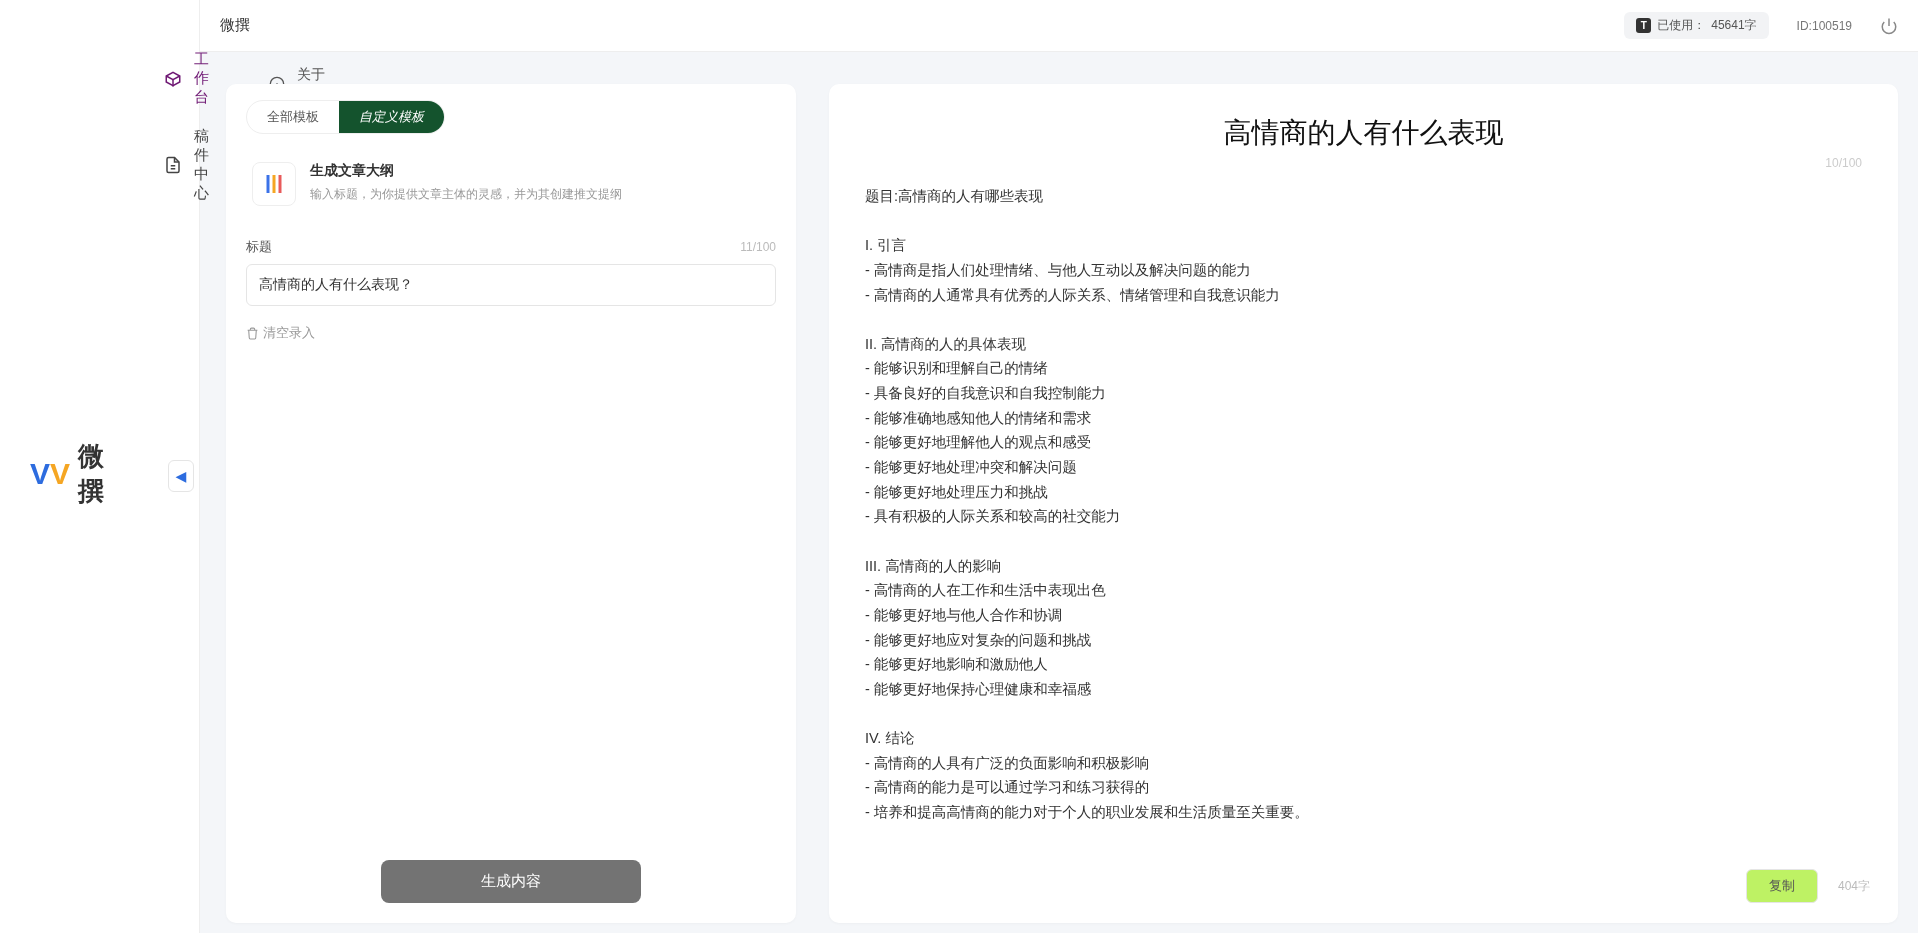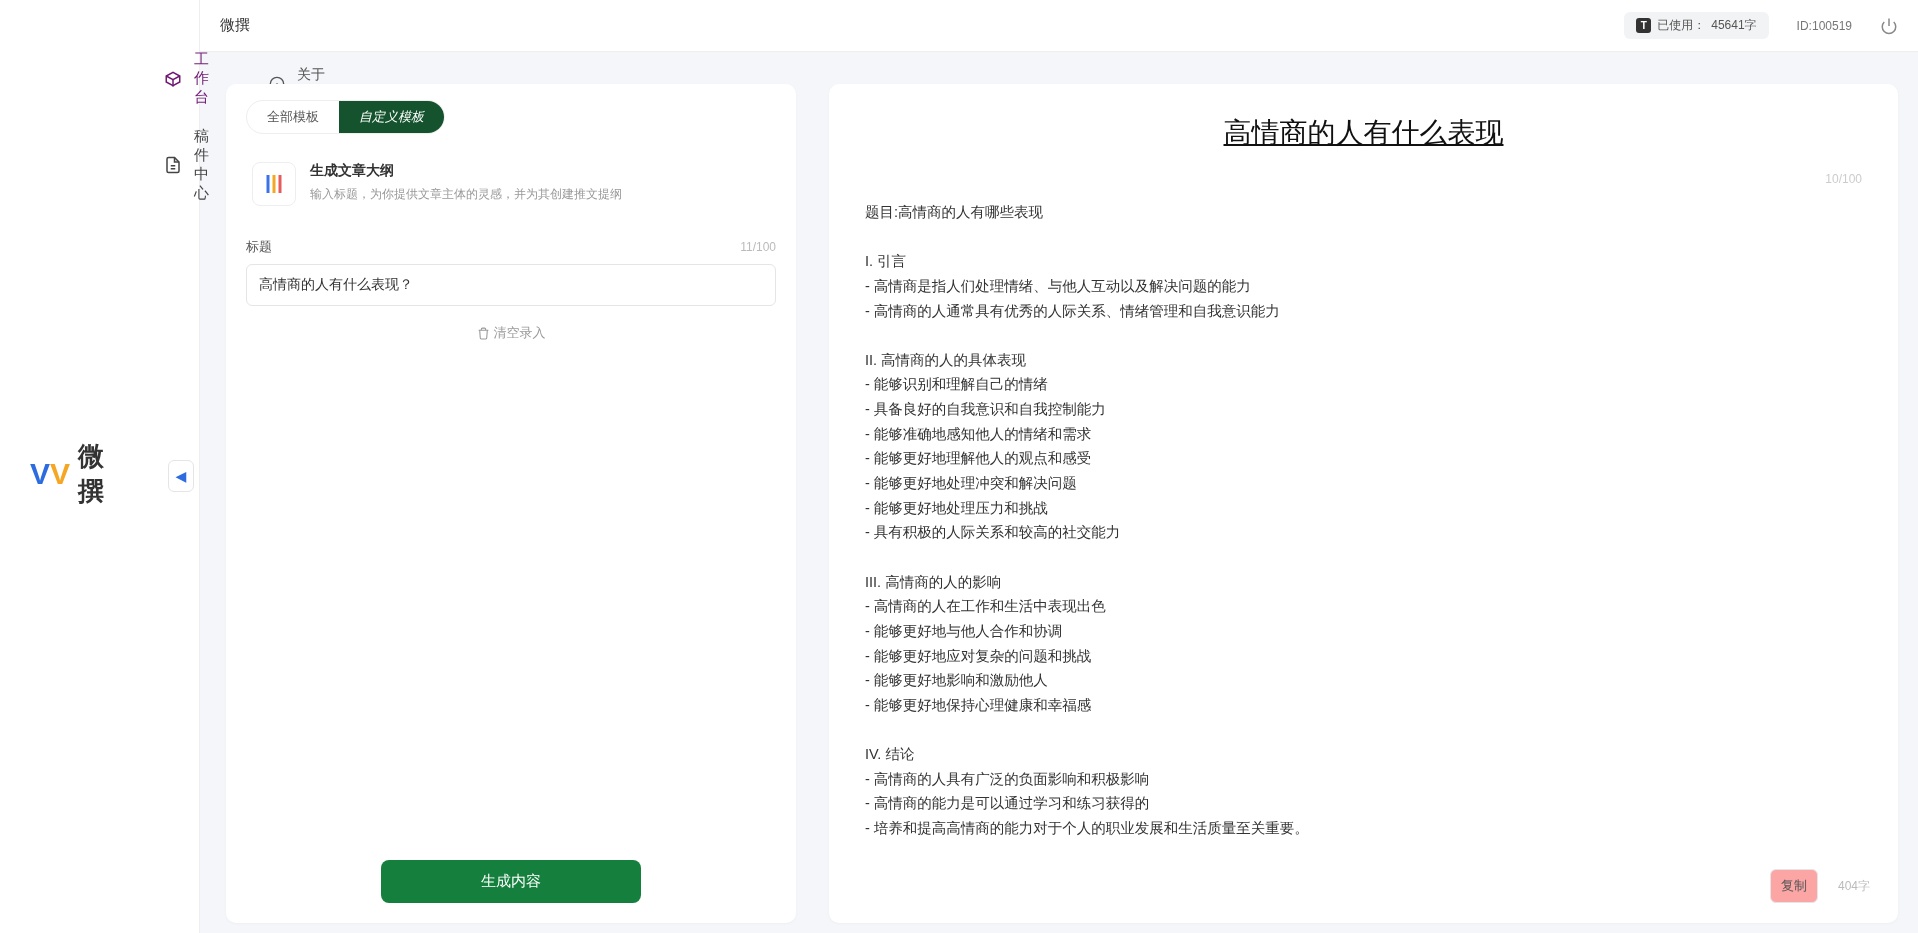--- a/index.html
+++ b/index.html
@@ -200,46 +200,45 @@
     color: #333;
     outline: none;
   }
   .clear-row {
     text-align: center;
     margin-top: 18px;
     font-size: 13px;
     color: #999;
     cursor: pointer;
     display: flex;
-    justify-content: center;
+    justify-content: flex-start;
     align-items: center;
     gap: 4px;
   }
   .spacer { flex: 1; }
   .generate-btn {
     margin: 0 auto;
     width: 260px;
     padding: 12px 0;
-    background: #15803d;
+    background: #737373;
     color: #fff;
     border: none;
     border-radius: 8px;
     font-size: 15px;
     cursor: pointer;
   }
   
   .doc-title {
     text-align: center;
     font-family: "Songti SC", "SimSun", serif;
     font-size: 28px;
     font-weight: 500;
     color: #111;
     margin-top: 10px;
-    margin-bottom: 20px;
-    text-decoration: underline;
+    margin-bottom: 4px;
   }
   .doc-counter {
     text-align: right;
     font-size: 12px;
     color: #ccc;
     margin-bottom: 14px;
     padding-right: 8px;
   }
   .doc-body {
     white-space: pre-wrap;
@@ -252,23 +251,23 @@
   .doc-footer {
     margin-top: auto;
     display: flex;
     justify-content: flex-end;
     align-items: center;
     gap: 20px;
     padding-top: 14px;
   }
   .copy-btn {
     border: 1px solid #e5e5e5;
-    background: #fca5a5;
+    background: #bef264;
     color: #555;
-    padding: 7px 10px;
+    padding: 7px 22px;
     border-radius: 6px;
     font-size: 13px;
     cursor: pointer;
   }
   .word-count { font-size: 12px; color: #bbb; }
   svg { display: block; }
 </style>
 </head>
 <body>
 

